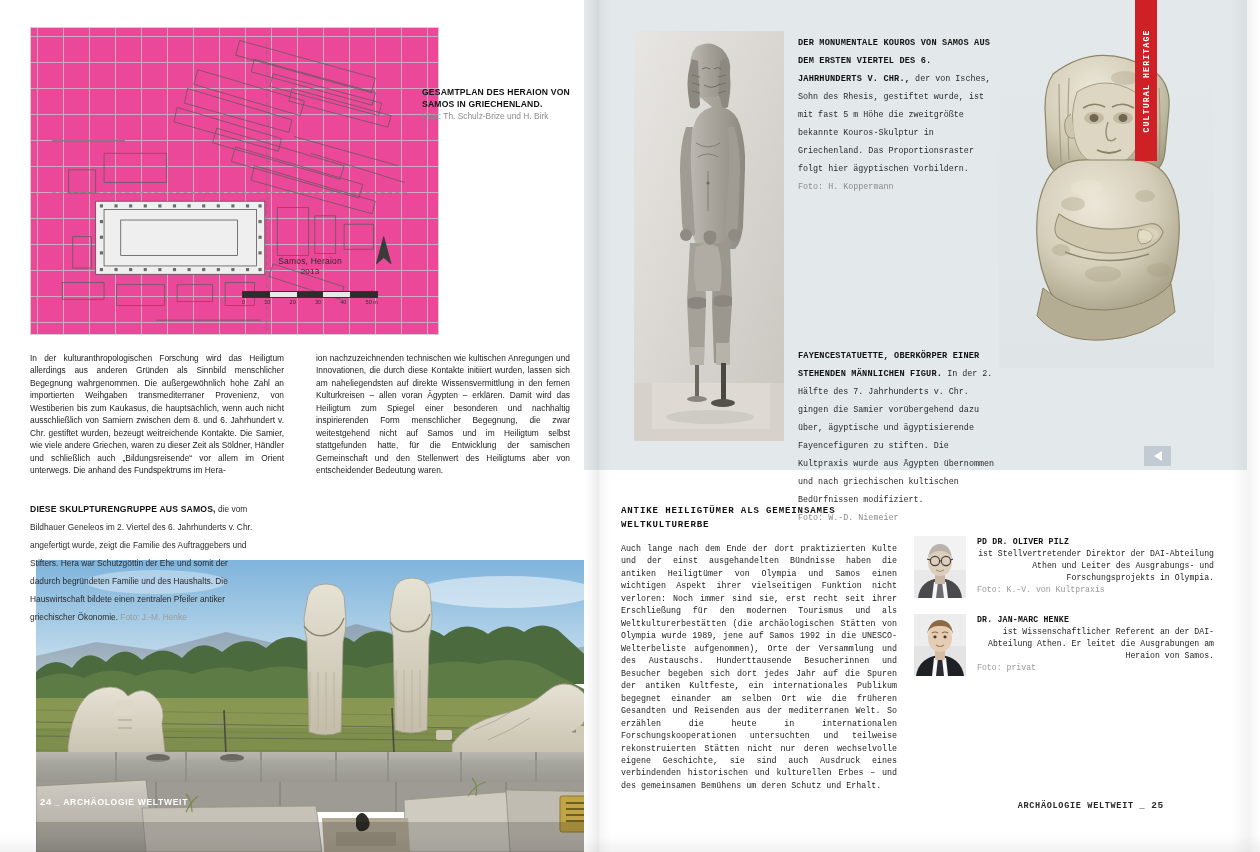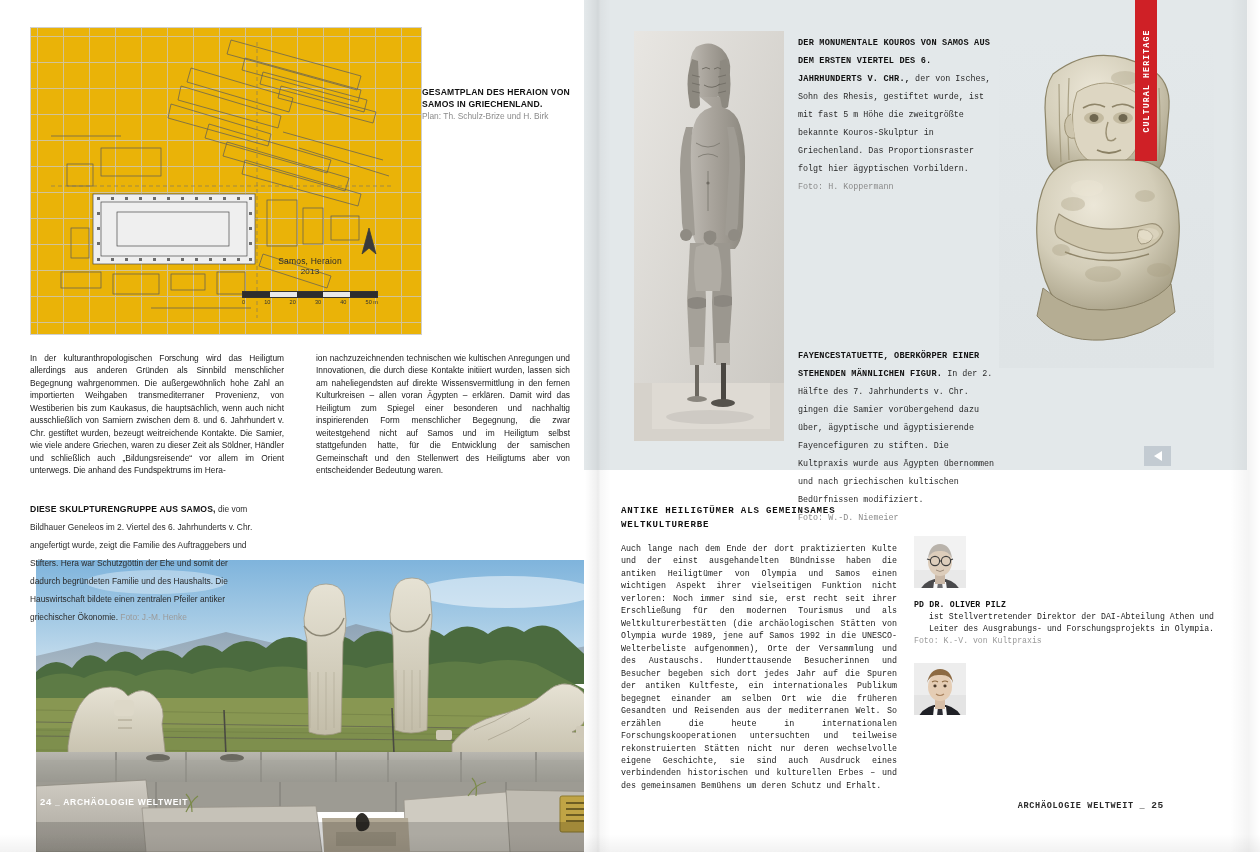--- a/index.html
+++ b/index.html
@@ -28,21 +28,21 @@
   }
   .edge-bottom{
     position:absolute;left:0;bottom:0;width:1260px;height:18px;
     background:linear-gradient(to bottom,rgba(0,0,0,0),rgba(0,0,0,0.05));
     pointer-events:none;z-index:41;
   }
 
   
   .plan-box{
     position:absolute;left:30px;top:27px;width:390px;height:306px;
-    background:#eab308;border:1px solid #cfcfcf;overflow:hidden;
+    background:#ec4899;border:1px solid #cfcfcf;overflow:hidden;padding-left:17px;
   }
   .plan-grid{
     position:absolute;inset:0;
     background-image:
       repeating-linear-gradient(to right,  #c9c9c9 0 1px, transparent 1px 3px, transparent 3px 26px),
       repeating-linear-gradient(to bottom, #c9c9c9 0 1px, transparent 1px 3px, transparent 3px 26px);
     background-position:6px 8px,6px 8px;
     opacity:.75;
   }
   .plan-svg{position:absolute;inset:0;}
@@ -116,21 +116,21 @@
     font-size:8.2px;letter-spacing:1.15px;
   }
 
   .art-head{position:absolute;left:37px;top:504px;width:290px;
     font-weight:bold;font-size:9.1px;line-height:1.5;color:#111;letter-spacing:.85px;}
   .art-body{position:absolute;left:37px;top:543px;width:276px;}
   .art-body p{margin:0;font-size:8.35px;line-height:1.495;color:#1b1b1b;
     text-align:justify;hyphens:auto;}
 
   .bios{position:absolute;left:330px;top:536px;width:300px;}
-  .bio{display:flex;gap:11px;margin-bottom:16px;flex-direction:column;}
+  .bio{display:flex;gap:11px;margin-bottom:16px;}
   .bio-photo{width:52px;height:62px;flex:0 0 52px;overflow:hidden;background:#d8d8d8;}
   .bio-txt{flex:1;}
   .bio-name{font-weight:bold;font-size:8.2px;color:#111;line-height:1.45;letter-spacing:.2px;}
   .bio-desc{font-size:8.2px;line-height:1.45;color:#1b1b1b;text-align:right;}
   .bio-credit{font-size:8.2px;line-height:1.45;color:#9a9a9a;}
 
   .ft-right{
     position:absolute;right:83px;bottom:41px;
     font-size:8.5px;font-weight:bold;color:#2a2a2a;letter-spacing:.7px;
   }
@@ -620,20 +620,25 @@
               <ellipse cx="21" cy="23" rx="1.6" ry="1.4"></ellipse>
                 <ellipse cx="31" cy="23" rx="1.6" ry="1.4"></ellipse>
             </g>
             <g stroke="#8d6a42" stroke-width="1.1" fill="none">
               <path d="M18 19 q3 -2 6 0"></path>
                 <path d="M28 19 q3 -2 6 0"></path>
             </g>
             <path d="M22 31 q4 3 8 0" stroke="#a8825e" stroke-width="1.1" fill="none"></path>
           </svg>
         </div>
+        <div class="bio-txt">
+          <div class="bio-name">DR. JAN-MARC HENKE</div>
+          <div class="bio-desc">ist Wissenschaftlicher Referent an der DAI-Abteilung Athen. Er leitet die Ausgrabungen am Heraion von Samos.</div>
+          <div class="bio-credit">Foto: privat</div>
+        </div>
       </div>
     </div>
 
     <div class="ft-right">
       <span>ARCHÄOLOGIE WELTWEIT</span>
       <span>_</span>
       <span class="num">25</span>
     </div>
   </div>
 

